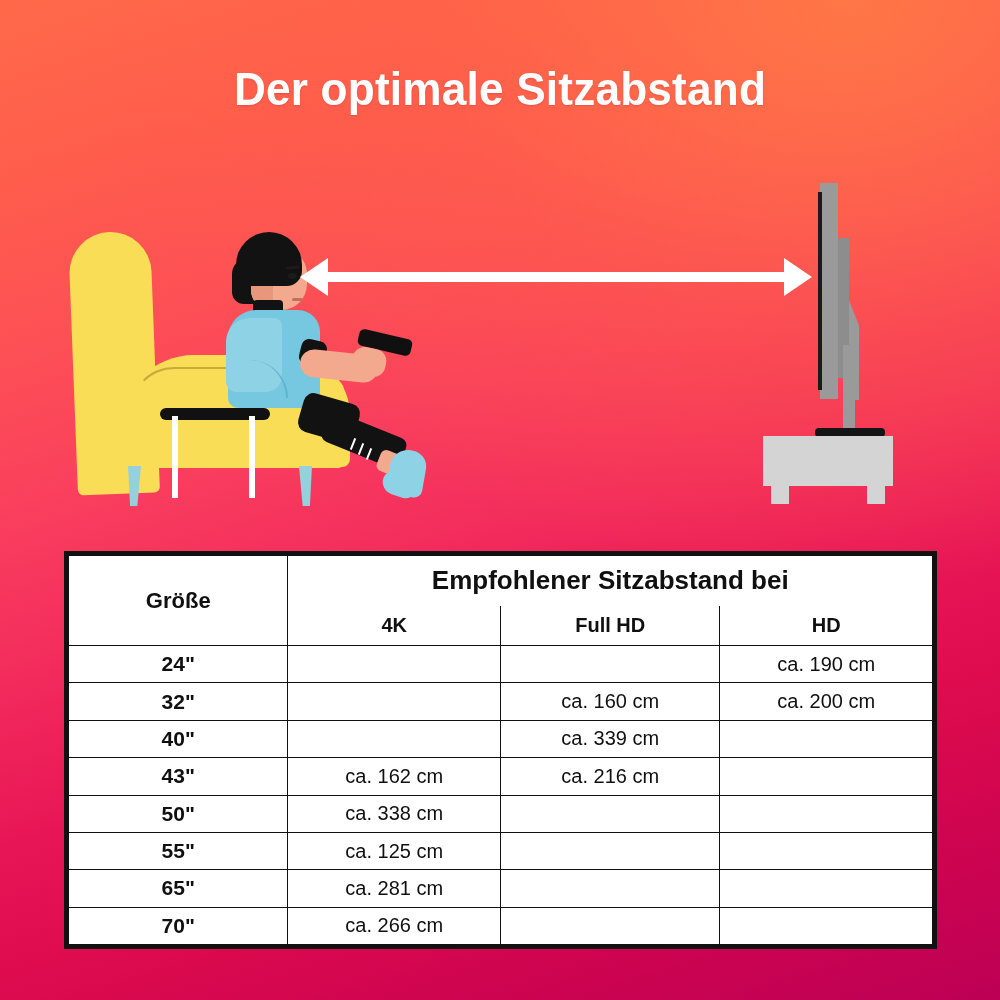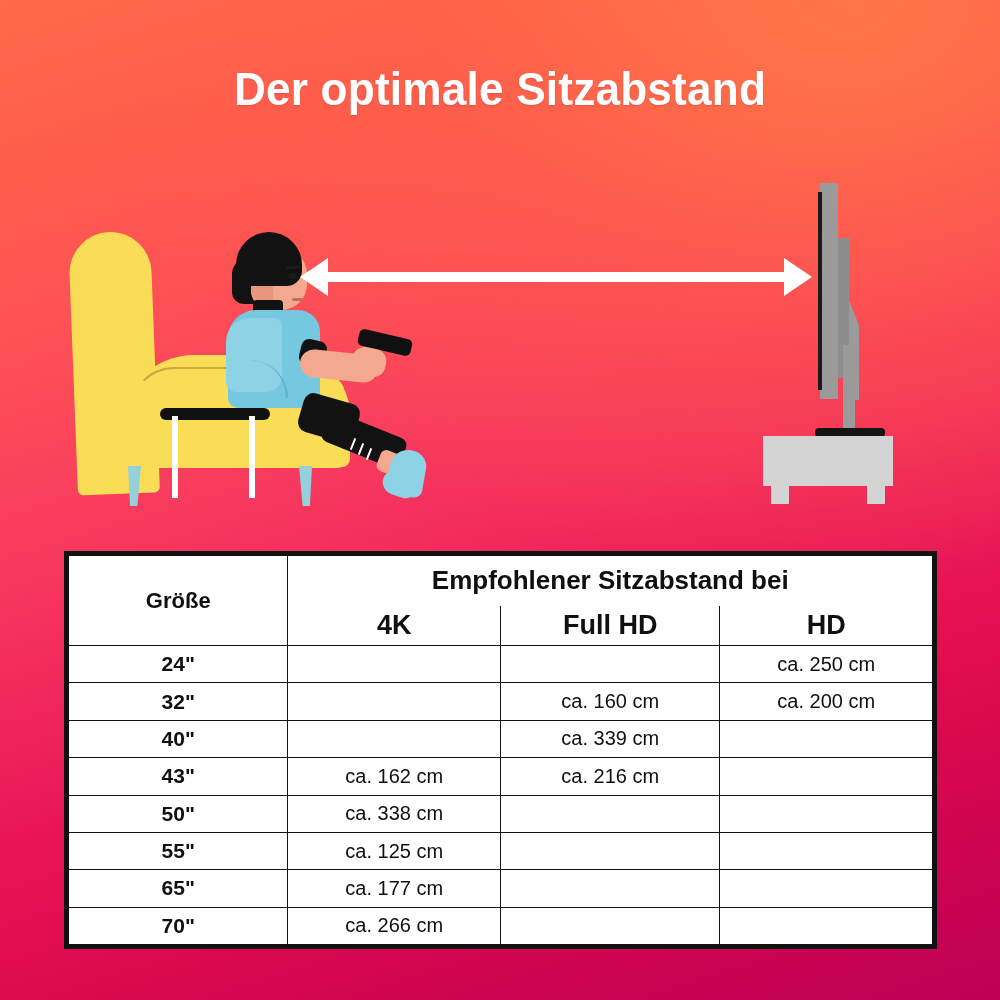--- a/index.html
+++ b/index.html
@@ -198,21 +198,21 @@
     font-family:"Liberation Sans",sans-serif;
     color:#101010;
   }
   col.c-size{width:25.4%;}
   col.c-4k{width:24.6%;}
   col.c-fhd{width:25.4%;}
   col.c-hd{width:24.6%;}
 
   .th-size{font-size:22px;font-weight:bold;}
   .th-group{font-size:26px;font-weight:bold;padding-bottom:2px;}
-  .th-sub{font-size:27px;font-weight:bold;}
+  .th-sub{font-size:20px;font-weight:bold;}
   td.size-cell{font-size:21px;font-weight:bold;}
   td.val-cell{font-size:20px;font-weight:normal;}
   tbody tr{height:35px;}
   .hdr-top{height:50px;}
   .hdr-bot{height:40px;}
   .no-bottom{border-bottom:none;}
   .no-top{border-top:none;}
 </style>
 </head>
 <body>
@@ -292,21 +292,21 @@
           <th class="th-sub no-top">4K</th>
           <th class="th-sub no-top">Full HD</th>
           <th class="th-sub no-top">HD</th>
         </tr>
       </thead>
       <tbody>
         <tr>
           <td class="size-cell">24"</td>
           <td class="val-cell"></td>
           <td class="val-cell"></td>
-          <td class="val-cell">ca. 250 cm</td>
+          <td class="val-cell">ca. 190 cm</td>
         </tr>
         <tr>
           <td class="size-cell">32"</td>
           <td class="val-cell"></td>
           <td class="val-cell">ca. 160 cm</td>
           <td class="val-cell">ca. 200 cm</td>
         </tr>
         <tr>
           <td class="size-cell">40"</td>
           <td class="val-cell"></td>
@@ -326,21 +326,21 @@
           <td class="val-cell"></td>
         </tr>
         <tr>
           <td class="size-cell">55"</td>
           <td class="val-cell">ca. 125 cm</td>
           <td class="val-cell"></td>
           <td class="val-cell"></td>
         </tr>
         <tr>
           <td class="size-cell">65"</td>
-          <td class="val-cell">ca. 177 cm</td>
+          <td class="val-cell">ca. 281 cm</td>
           <td class="val-cell"></td>
           <td class="val-cell"></td>
         </tr>
         <tr>
           <td class="size-cell">70"</td>
           <td class="val-cell">ca. 266 cm</td>
           <td class="val-cell"></td>
           <td class="val-cell"></td>
         </tr>
       </tbody>

